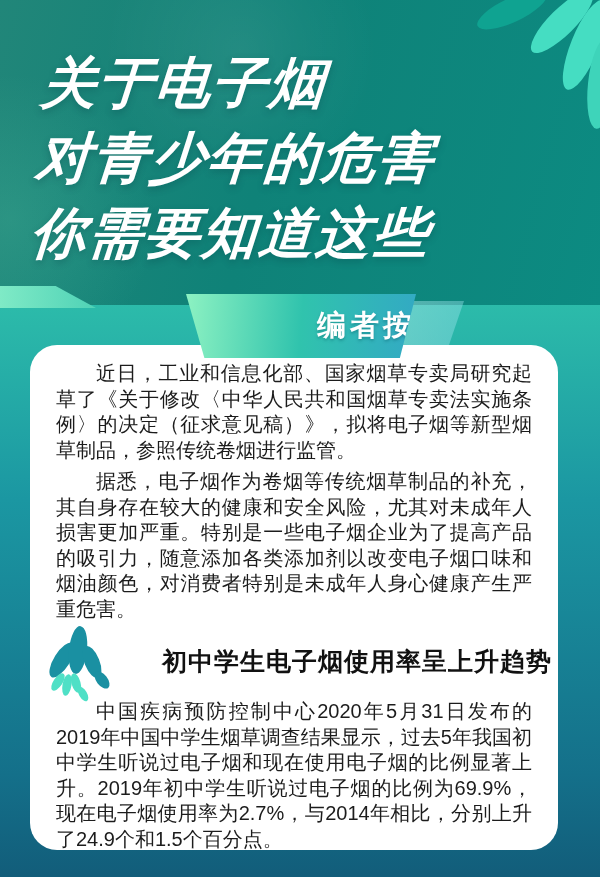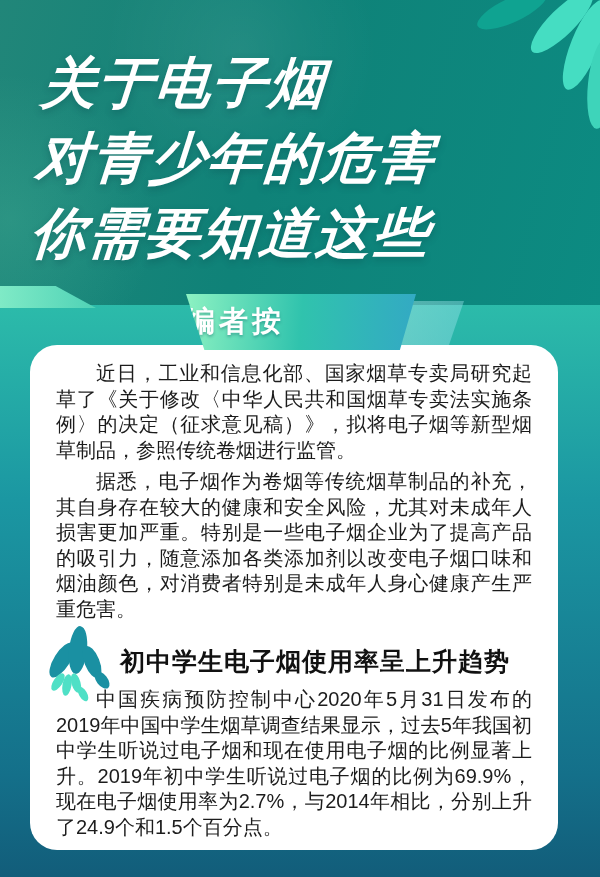--- a/index.html
+++ b/index.html
@@ -34,42 +34,42 @@
     position:absolute;left:0;top:286px;width:96px;height:22px;z-index:1;
     background:linear-gradient(90deg,#7feac6,#4fd2b6);
     clip-path:polygon(0 0,58% 0,100% 100%,0 100%);
   }
   .badge-wing{
     position:absolute;left:202px;top:301px;width:262px;height:46px;z-index:1;
     background:linear-gradient(100deg,rgba(225,255,242,0.55),rgba(150,225,235,0.42));
     clip-path:polygon(3% 0,100% 0,94% 100%,9% 100%);
   }
   .badge{
-    position:absolute;left:186px;top:294px;width:230px;height:56px;z-index:3;
+    position:absolute;left:186px;top:294px;width:230px;height:64px;z-index:3;
     background:linear-gradient(95deg,#8df2c2 0%,#30c3ad 50%,#33a9c4 100%);
     clip-path:polygon(0 0,100% 0,93% 100%,8% 100%);
-    display:flex;align-items:center;justify-content:flex-start;
+    display:flex;align-items:center;justify-content:flex-end;
   }
   .badge span{
     color:#fff;font-weight:bold;font-size:29px;letter-spacing:4px;
     text-shadow:0 2px 3px rgba(0,80,90,0.35);
   }
   
   .card{
     position:absolute;left:30px;top:345px;width:528px;height:505px;z-index:2;
     background:#ffffff;border-radius:27px;
     padding:16px 26px 14px 26px;box-sizing:border-box;overflow:hidden;
   }
   .body{
     margin:0;font-size:20px;line-height:25.5px;color:#1c1c1c;
     text-align:justify;text-indent:2em;letter-spacing:0;
   }
   .p2{margin-top:6px;}
-  .p3{margin-top:3px;}
-  .heading-row{display:flex;align-items:center;margin-top:16px;height:46px;}
+  .p3{margin-top:15px;}
+  .heading-row{display:flex;align-items:center;margin-top:16px;height:46px;gap:42px;}
   .plant{width:72px;height:78px;flex:none;margin:-14px 2px -18px -10px;}
   .heading-row h2{
     margin:0;font-size:25px;font-weight:bold;color:#111;letter-spacing:1px;white-space:nowrap;
   }
 </style>
 </head>
 <body>
 
 <div id="poster">
 

